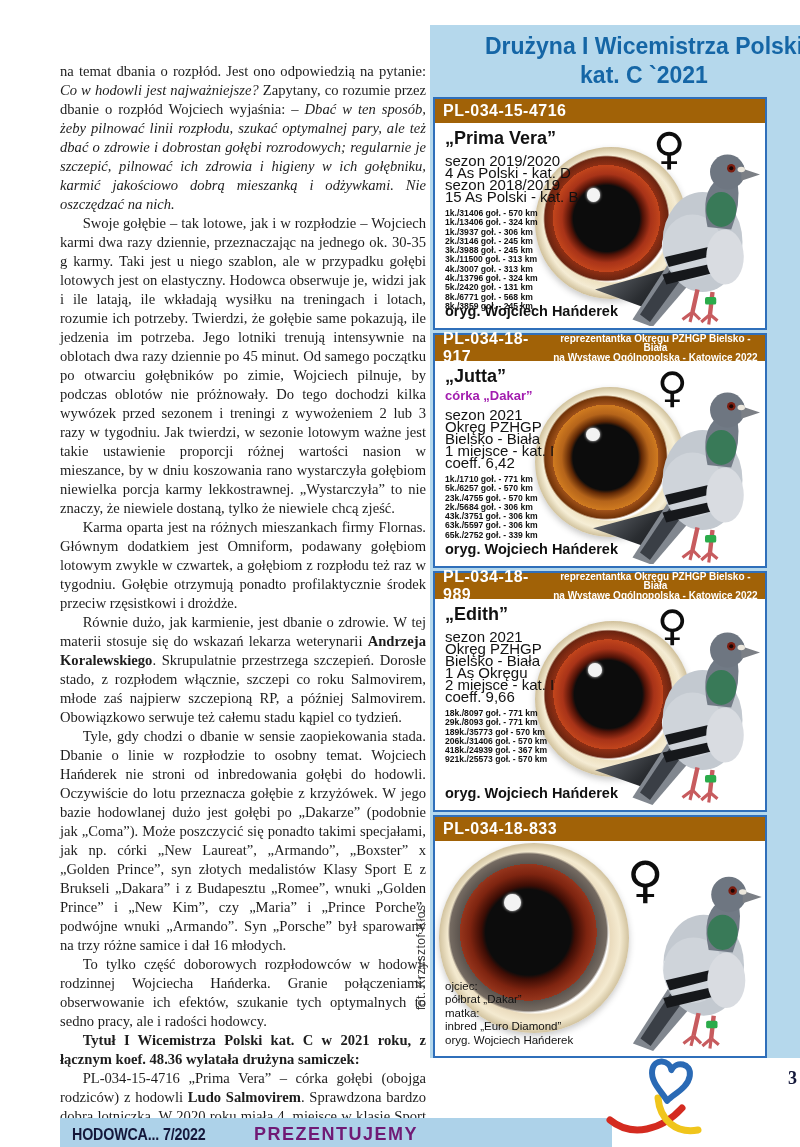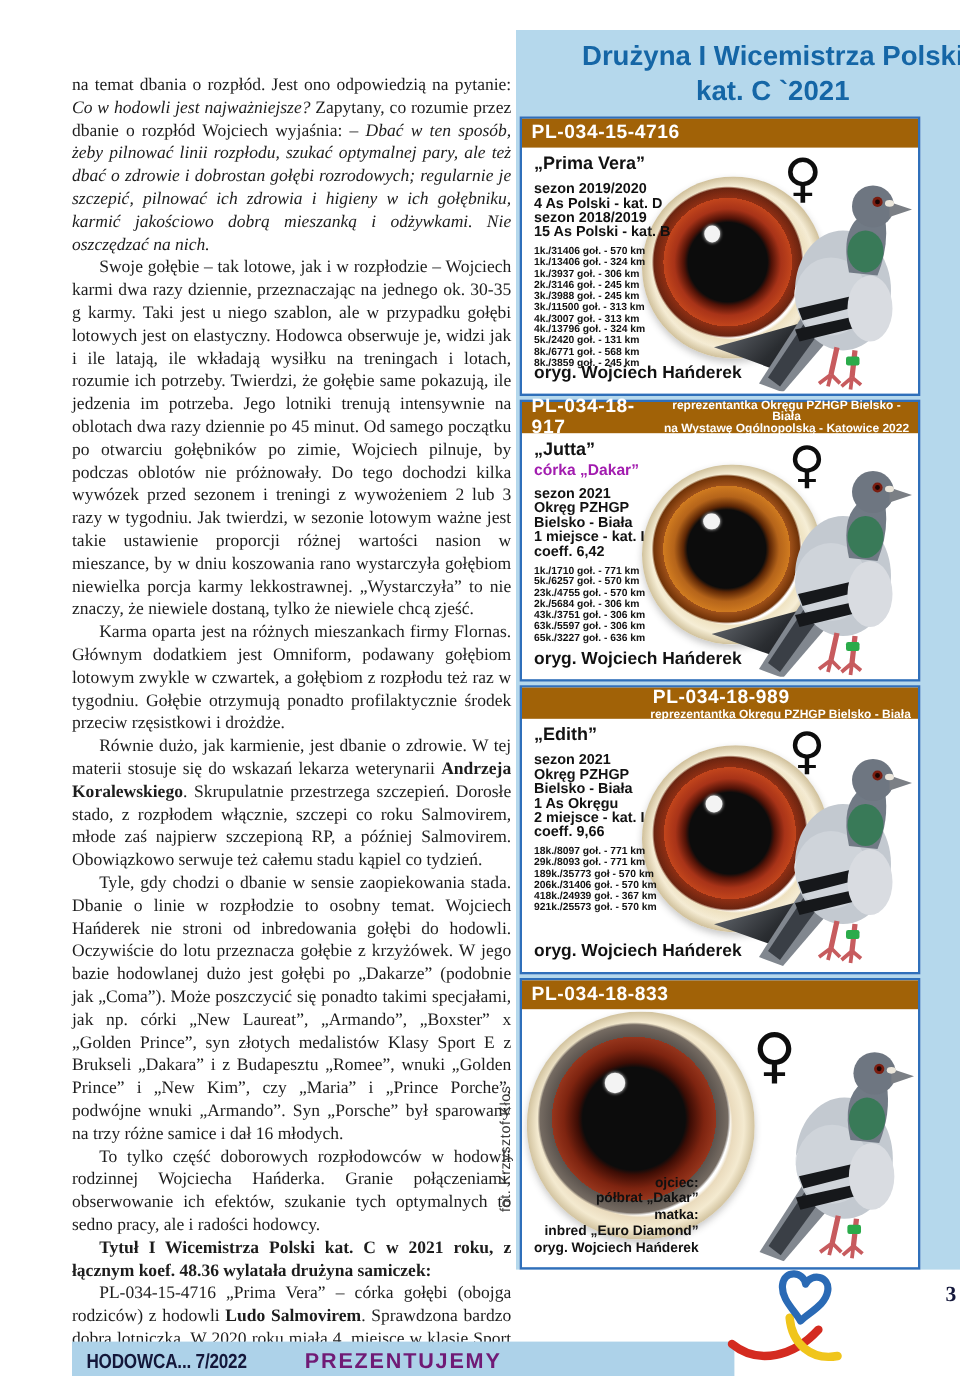--- a/index.html
+++ b/index.html
@@ -36,31 +36,31 @@
     background:#a16207;color:#fff;font-family:"Liberation Sans",sans-serif;
     font-weight:bold;display:flex;align-items:center;padding:0 6px 0 8px;
   }
   .card-banner .ring{font-size:16px;letter-spacing:.5px;}
   .card-banner .note{
     margin-left:auto;text-align:center;font-size:10px;line-height:9.5px;
   }
   .card-banner .note span{display:block;}
   .card-body{position:relative;overflow:hidden;}
 
-  .bird-name{font-family:"Liberation Sans",sans-serif;font-weight:bold;font-size:15px;color:#111;}
+  .bird-name{font-family:"Liberation Sans",sans-serif;font-weight:bold;font-size:18px;color:#111;}
   .bird-sub{font-family:"Liberation Sans",sans-serif;font-weight:bold;font-size:13px;color:#a21caf;margin-top:1px;}
-  .info{font-family:"Liberation Sans",sans-serif;font-weight:bold;font-size:12px;line-height:12px;margin-top:6px;color:#111;}
+  .info{font-family:"Liberation Sans",sans-serif;font-weight:normal;font-size:15px;line-height:12px;margin-top:6px;color:#111;}
   .results{font-family:"Liberation Sans",sans-serif;font-weight:bold;font-size:8.6px;line-height:9.3px;margin-top:6px;color:#111;}
   .credit{
     position:absolute;left:10px;bottom:7px;font-family:"Liberation Sans",sans-serif;
     font-weight:bold;font-size:14.5px;color:#111;z-index:4;
   }
   .pedigree{
     position:absolute;left:10px;bottom:7px;font-family:"Liberation Sans",sans-serif;
-    font-weight:bold;font-size:11.5px;line-height:13.5px;color:#111;z-index:4;text-align:right;
+    font-weight:normal;font-size:11.5px;line-height:13.5px;color:#111;z-index:4;
   }
   .text-block{position:absolute;left:10px;top:5px;width:142px;z-index:3;}
 
   
   .eye{
     position:absolute;border-radius:50%;z-index:1;
     background:
       radial-gradient(circle at 47% 47%, #0c0c0c 0 29%, #4f1207 32%, #a83318 39%, #c2451c 47%, #93311603 0),
       radial-gradient(circle at 47% 47%, rgba(0,0,0,0) 0 45%, #8f2f14 47%, #6b2410 54%, rgba(0,0,0,0) 55.5%),
       radial-gradient(circle at 50% 50%, rgba(0,0,0,0) 0 54%, #efe3c2 56%, #f6eed6 63%, #cfc09a 71%, #e9dcbb 77%, #b9a87f 80%, rgba(0,0,0,0) 81%);
@@ -229,29 +229,29 @@
             <div class="info-line">1 miejsce - kat. I</div>
             <div class="info-line">coeff. 6,42</div>
           </div>
         <div class="results">
             <div class="result-line">1k./1710 goł. - 771 km</div>
             <div class="result-line">5k./6257 goł. - 570 km</div>
             <div class="result-line">23k./4755 goł. - 570 km</div>
             <div class="result-line">2k./5684 goł. - 306 km</div>
             <div class="result-line">43k./3751 goł. - 306 km</div>
             <div class="result-line">63k./5597 goł. - 306 km</div>
-            <div class="result-line">65k./3227 goł. - 636 km</div>
+            <div class="result-line">65k./2752 goł. - 339 km</div>
           </div>
       </div>
       <div class="credit">oryg. Wojciech Hańderek</div>
     </div>
   </div>
 
   <div class="card" style="top:546px;height:241px;">
-    <div class="card-banner" style="height:26px;flex-direction:column;">
+    <div class="card-banner" style="height:26px;">
       <span class="ring">PL-034-18-989</span>
       <span class="note">
         <span>reprezentantka Okręgu PZHGP Bielsko - Biała</span>
         <span>na Wystawę Ogólnopolską - Katowice 2022</span>
       </span>
     </div>
     <div class="card-body" style="height:209px;">
       <div class="eye" style="left:100px;top:22px;width:156px;height:156px;"></div>
       <div class="feather" style="left:160px;top:146px;width:95px;height:46px;"></div>
       <svg class="pigeon" style="right:0px;top:6px;" width="150" height="200" viewBox="0 0 120 160">

